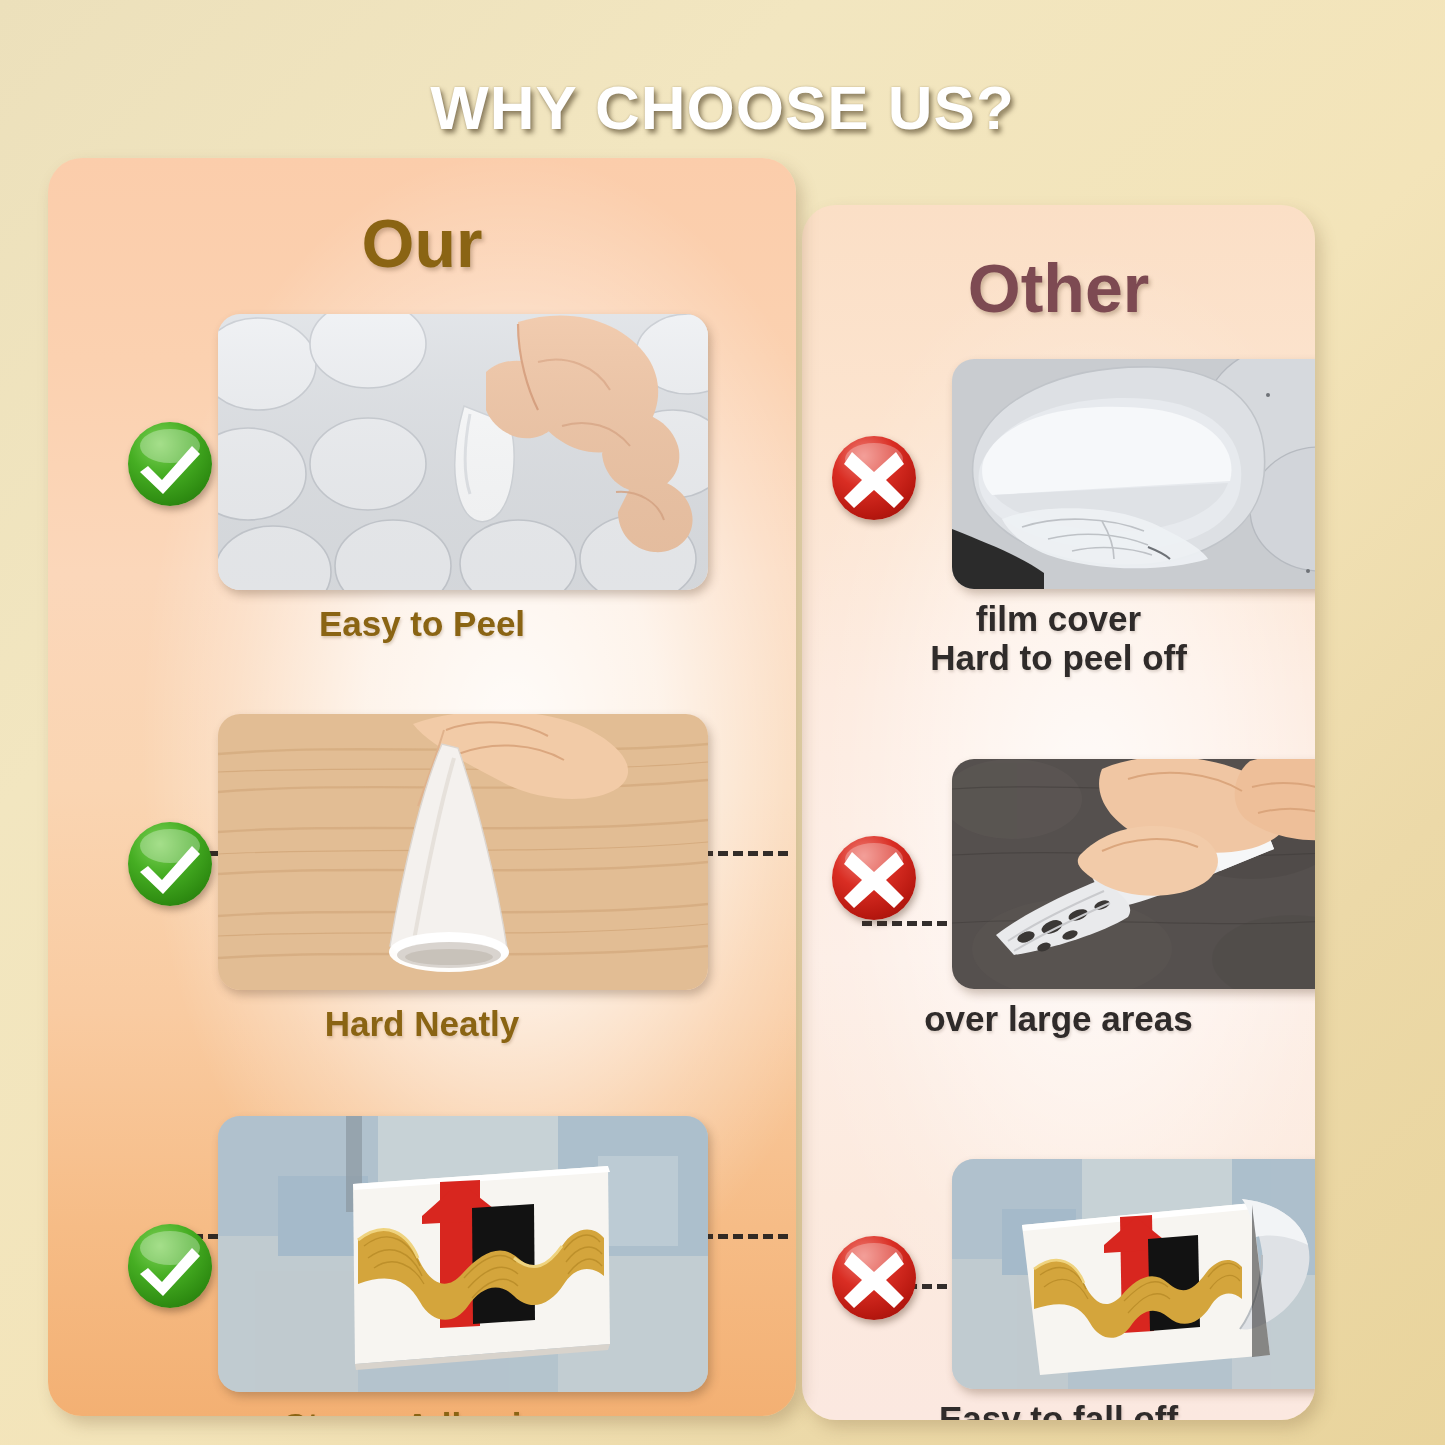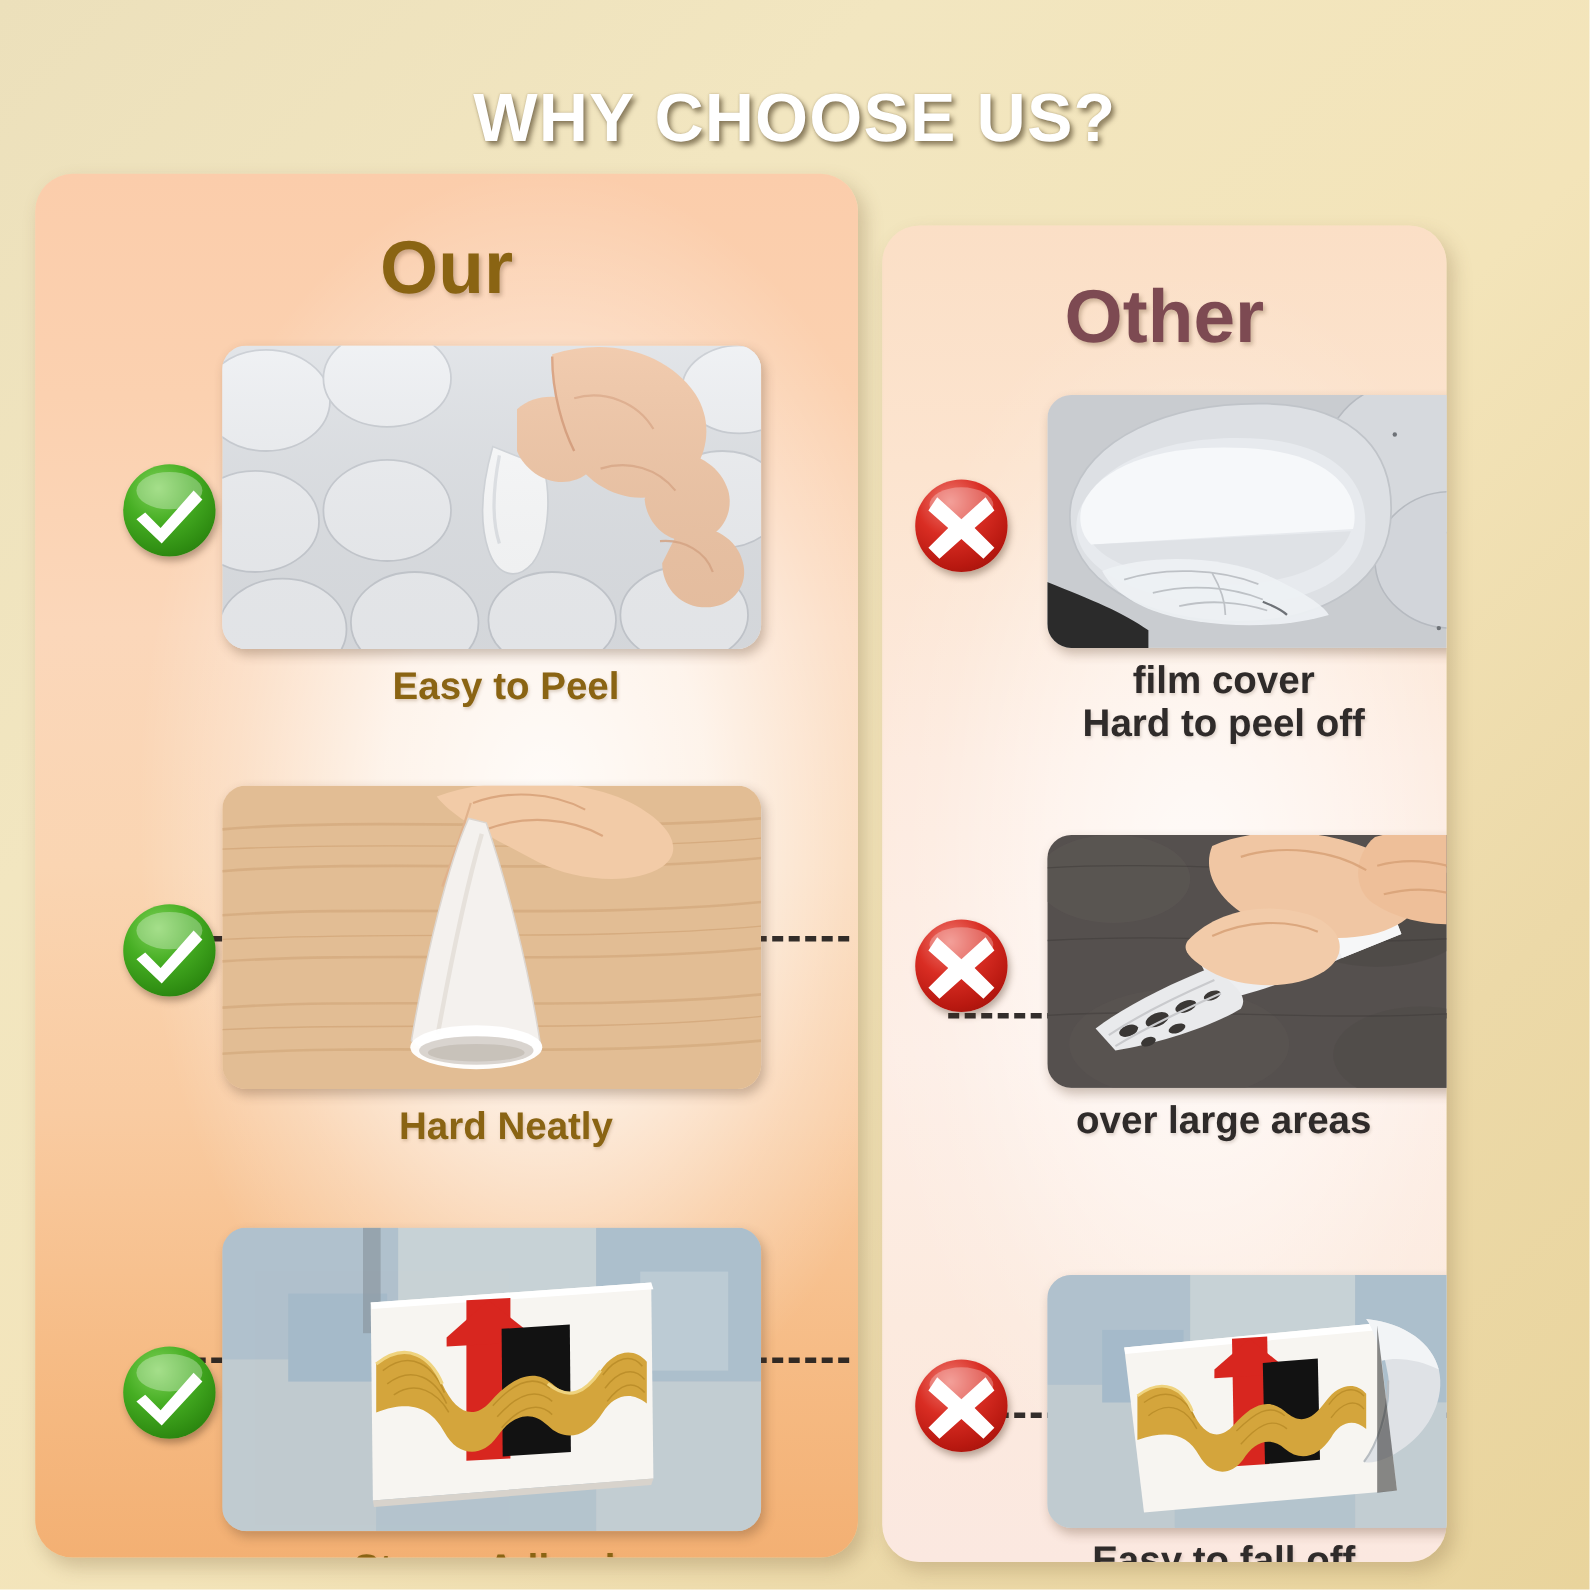--- a/index.html
+++ b/index.html
@@ -15,21 +15,21 @@
     position:absolute;left:0;top:44px;width:1445px;text-align:center;
     font-size:62px;font-weight:bold;letter-spacing:1px;color:#ffffff;
     text-shadow:3px 4px 5px rgba(60,45,20,.55), 0 0 2px rgba(90,70,30,.35);
     margin-top:28px;
   }
 
   
   .card{position:absolute;border-radius:34px;overflow:hidden;}
 
   .card-left{
-    left:32px;top:158px;width:748px;height:1258px;
+    left:48px;top:158px;width:748px;height:1258px;
     background:linear-gradient(180deg,#fbcdab 0%,#fbd1b0 16%,#fbd7ba 33%,#fad5b2 50%,#f9cba1 68%,#f6bc86 85%,#f3b073 100%);
     box-shadow:6px 8px 16px rgba(120,90,55,.28);
     z-index:3;
   }
   .card-left .sheen{
     position:absolute;inset:0;
     background:radial-gradient(ellipse 62% 58% at 62% 46%,rgba(255,255,255,.92) 0%,rgba(255,255,255,.72) 32%,rgba(255,255,255,.26) 60%,rgba(255,255,255,0) 80%);
     pointer-events:none;
   }
 
@@ -49,21 +49,21 @@
 
   
   .col-head{
     width:100%;text-align:center;font-weight:bold;
     text-shadow:2px 3px 4px rgba(90,60,30,.30);
   }
   .head-our{margin-top:46px;font-size:68px;color:#8a6413;}
   .head-other{margin-top:44px;font-size:68px;color:#7d4a52;}
 
   
-  .row{position:relative;width:100%;padding-left:36px;}
+  .row{position:relative;width:100%;}
   .row-left{height:360px;}
   .row-right{height:352px;}
 
   .badge{
     position:absolute;width:84px;height:84px;border-radius:50%;
     box-shadow:2px 4px 7px rgba(70,45,25,.38);
   }
   .badge svg{position:absolute;left:0;top:0;width:84px;height:84px;}
   .badge-check{
     left:80px;

